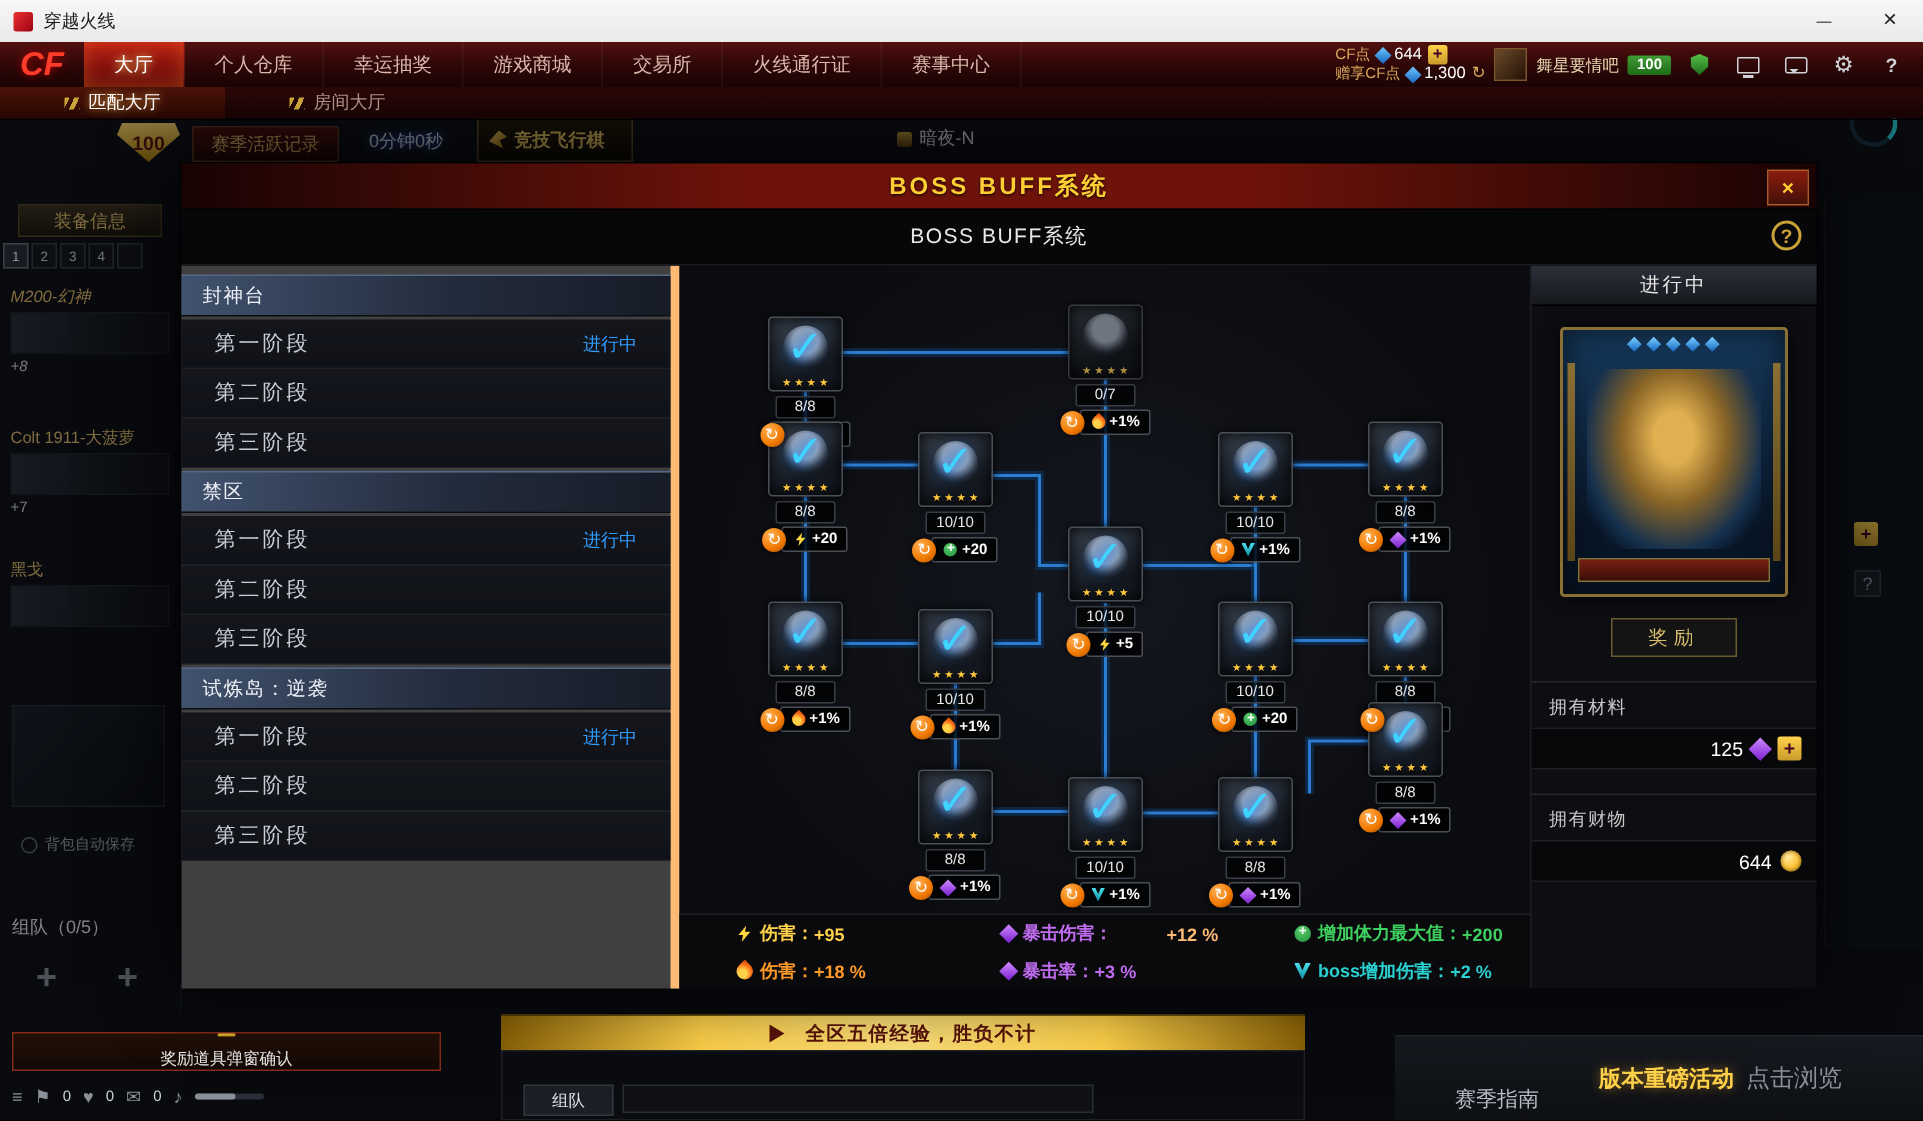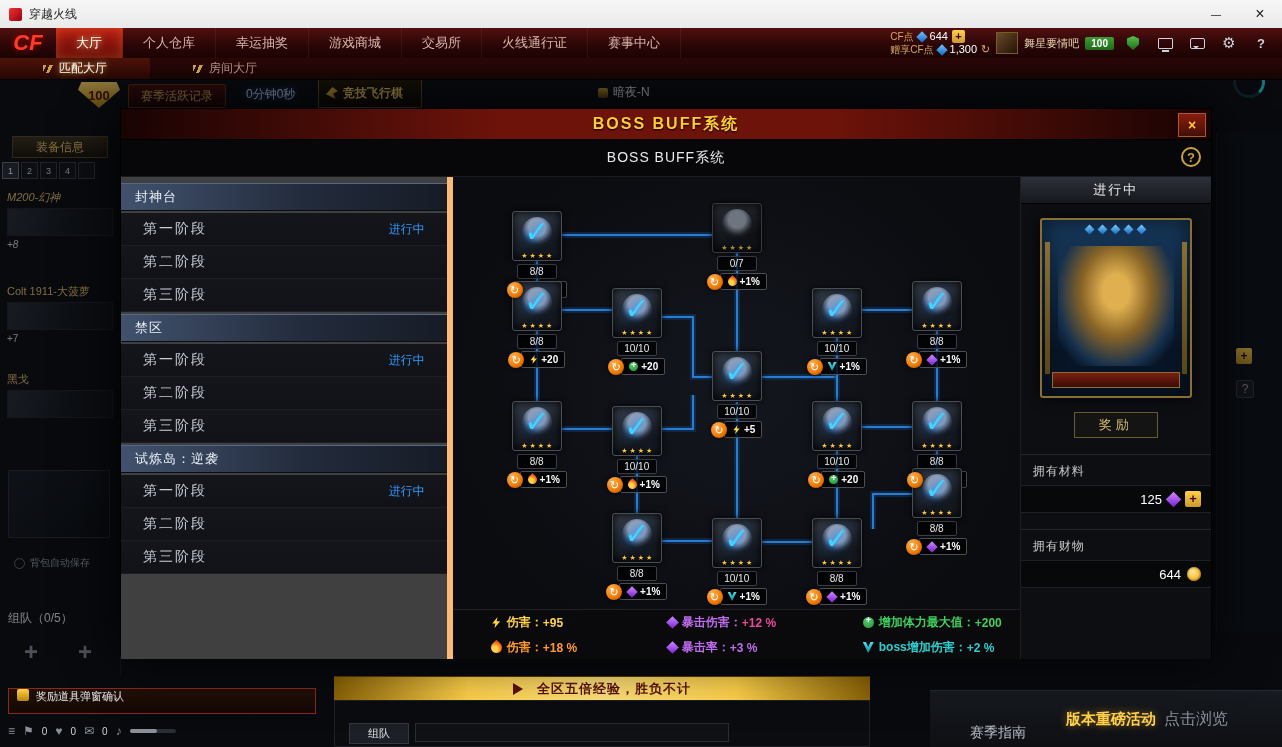--- a/index.html
+++ b/index.html
@@ -71,21 +71,21 @@
   .wpn{position:absolute;left:7px;width:106px;}
   .wpnimg{height:26px;background:linear-gradient(100deg,#2a2e36,#14171c 70%);border:1px solid #23262d;margin:3px 0;}
   .wpnname{color:#e8c06a;font-size:11px;white-space:nowrap;overflow:hidden;}
   .wpnenh{color:#d8d8d8;font-size:10px;margin-top:2px;}
   .itembox{position:absolute;left:8px;top:338px;width:100px;height:66px;border:1px solid #2a2e36;background:linear-gradient(135deg,#1a1e25,#0d0f13);}
   .autosave{position:absolute;left:14px;top:424px;display:flex;align-items:center;gap:5px;color:#9aa0a8;font-size:10px;}
   .autosave::before{content:"";width:9px;height:9px;border-radius:50%;border:1px solid #6a7078;}
   .teamlabel{position:absolute;left:8px;top:478px;color:#e8e8e8;font-size:12px;}
   .teamplus{position:absolute;top:506px;color:#8a9098;font-size:24px;font-weight:bold;}
 
-  .confirmbox{position:absolute;left:8px;top:688px;width:308px;height:26px;border:1px solid #8a2a18;background:linear-gradient(#221008,#140804);display:flex;gap:7px;padding:0 8px;box-sizing:border-box;z-index:4;}
+  .confirmbox{position:absolute;left:8px;top:688px;width:286px;height:26px;border:1px solid #8a2a18;background:linear-gradient(#221008,#140804);display:flex;align-items:center;gap:7px;padding:0 8px;box-sizing:border-box;z-index:4;flex-direction:column;}
   .giftic{width:12px;height:12px;background:linear-gradient(#ffd24a,#b8860b);border-radius:2px;}
   .confirmtext{color:#e8e8e8;font-size:11px;}
   .blrow{position:absolute;left:8px;top:724px;display:flex;align-items:center;gap:8px;color:#8a9098;font-size:12px;z-index:4;}
   .i-list::before{content:"≡";}
   .i-flag::before{content:"⚑";}
   .i-heart::before{content:"♥";}
   .i-mail::before{content:"✉";}
   .i-note::before{content:"♪";}
   .cnt{color:#cfd3d8;font-size:10px;}
   .volbar{width:46px;height:4px;background:#2a2e36;border-radius:2px;position:relative;}
@@ -621,21 +621,21 @@
           </div>
         <div class="legend">
             <div class="lg-item">
               <i class="bi bi-lightning"></i>
               <span class="lg-label" style="color: rgb(255, 210, 74);">伤害：</span>
               <span class="lg-value" style="color: rgb(255, 210, 74);">+95</span>
             </div>
             <div class="lg-item">
               <i class="bi bi-diamond"></i>
               <span class="lg-label" style="color: rgb(192, 108, 240);">暴击伤害：</span>
-              <span class="lg-value" style="color: #ec4899;">+12 %</span>
+              <span class="lg-value" style="color: #fdba74; margin-left: 36px;">+12 %</span>
             </div>
             <div class="lg-item">
               <i class="bi bi-plus"></i>
               <span class="lg-label" style="color: rgb(62, 208, 94);">增加体力最大值：</span>
               <span class="lg-value" style="color: rgb(62, 208, 94);">+200</span>
             </div>
             <div class="lg-item">
               <i class="bi bi-fire"></i>
               <span class="lg-label" style="color: rgb(255, 154, 42);">伤害：</span>
               <span class="lg-value" style="color: rgb(255, 154, 42);">+18 %</span>

